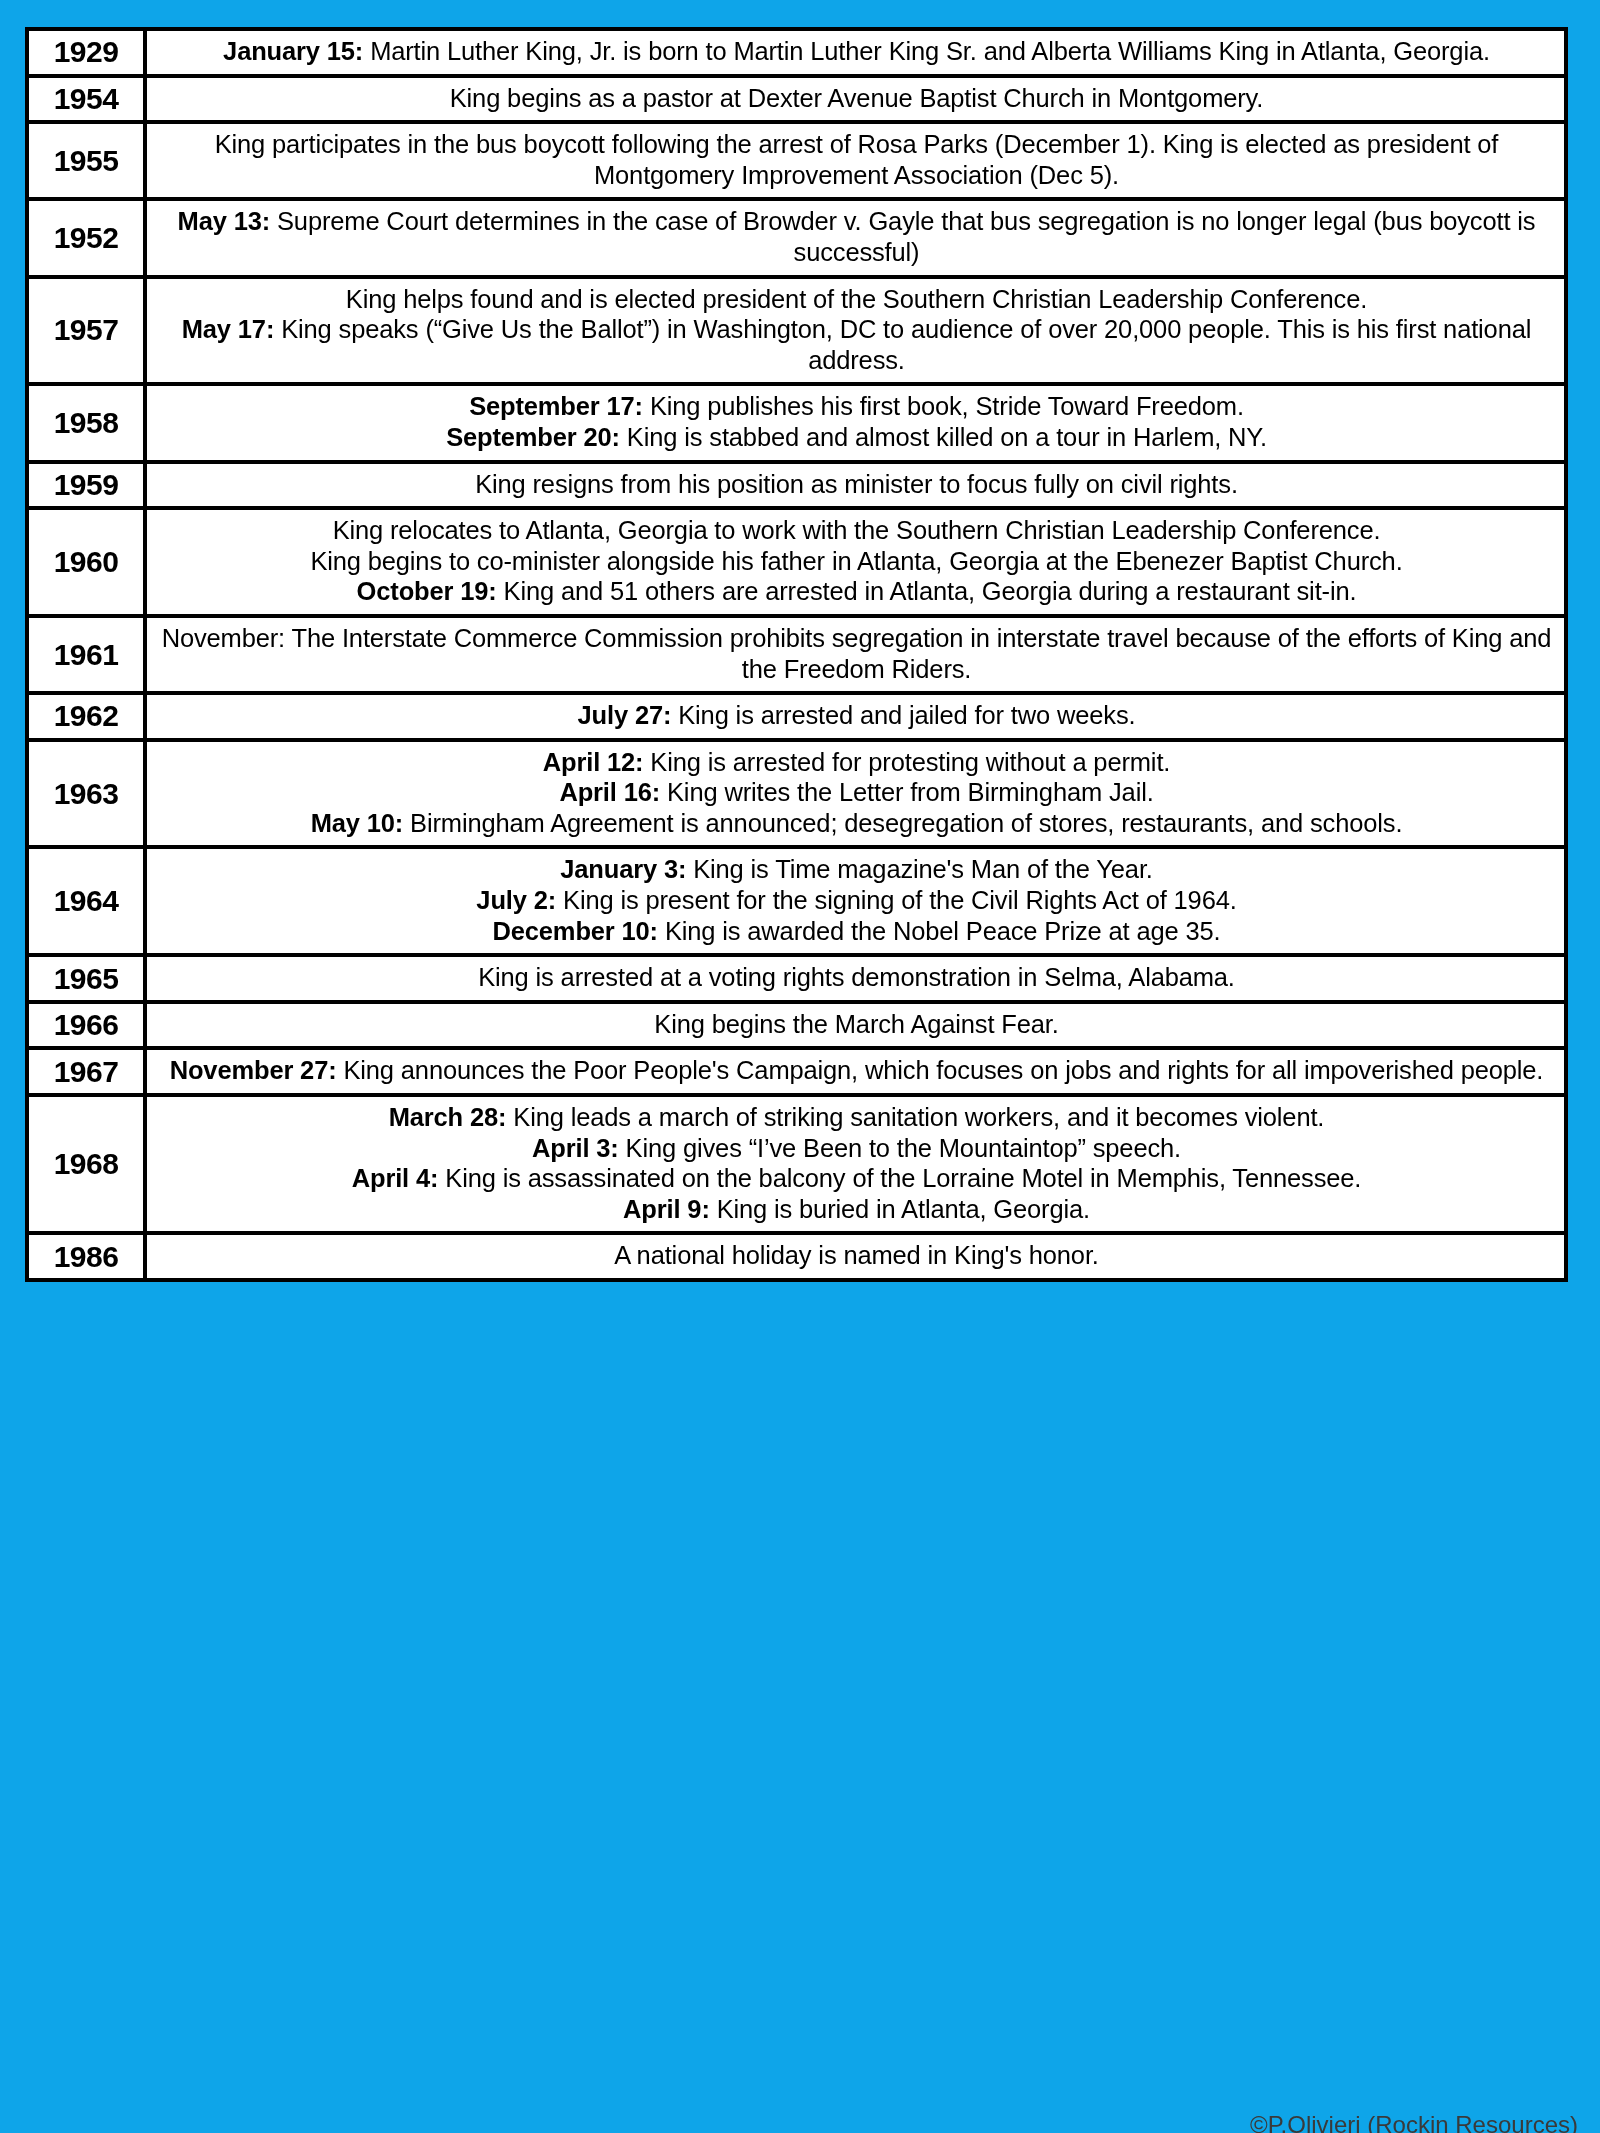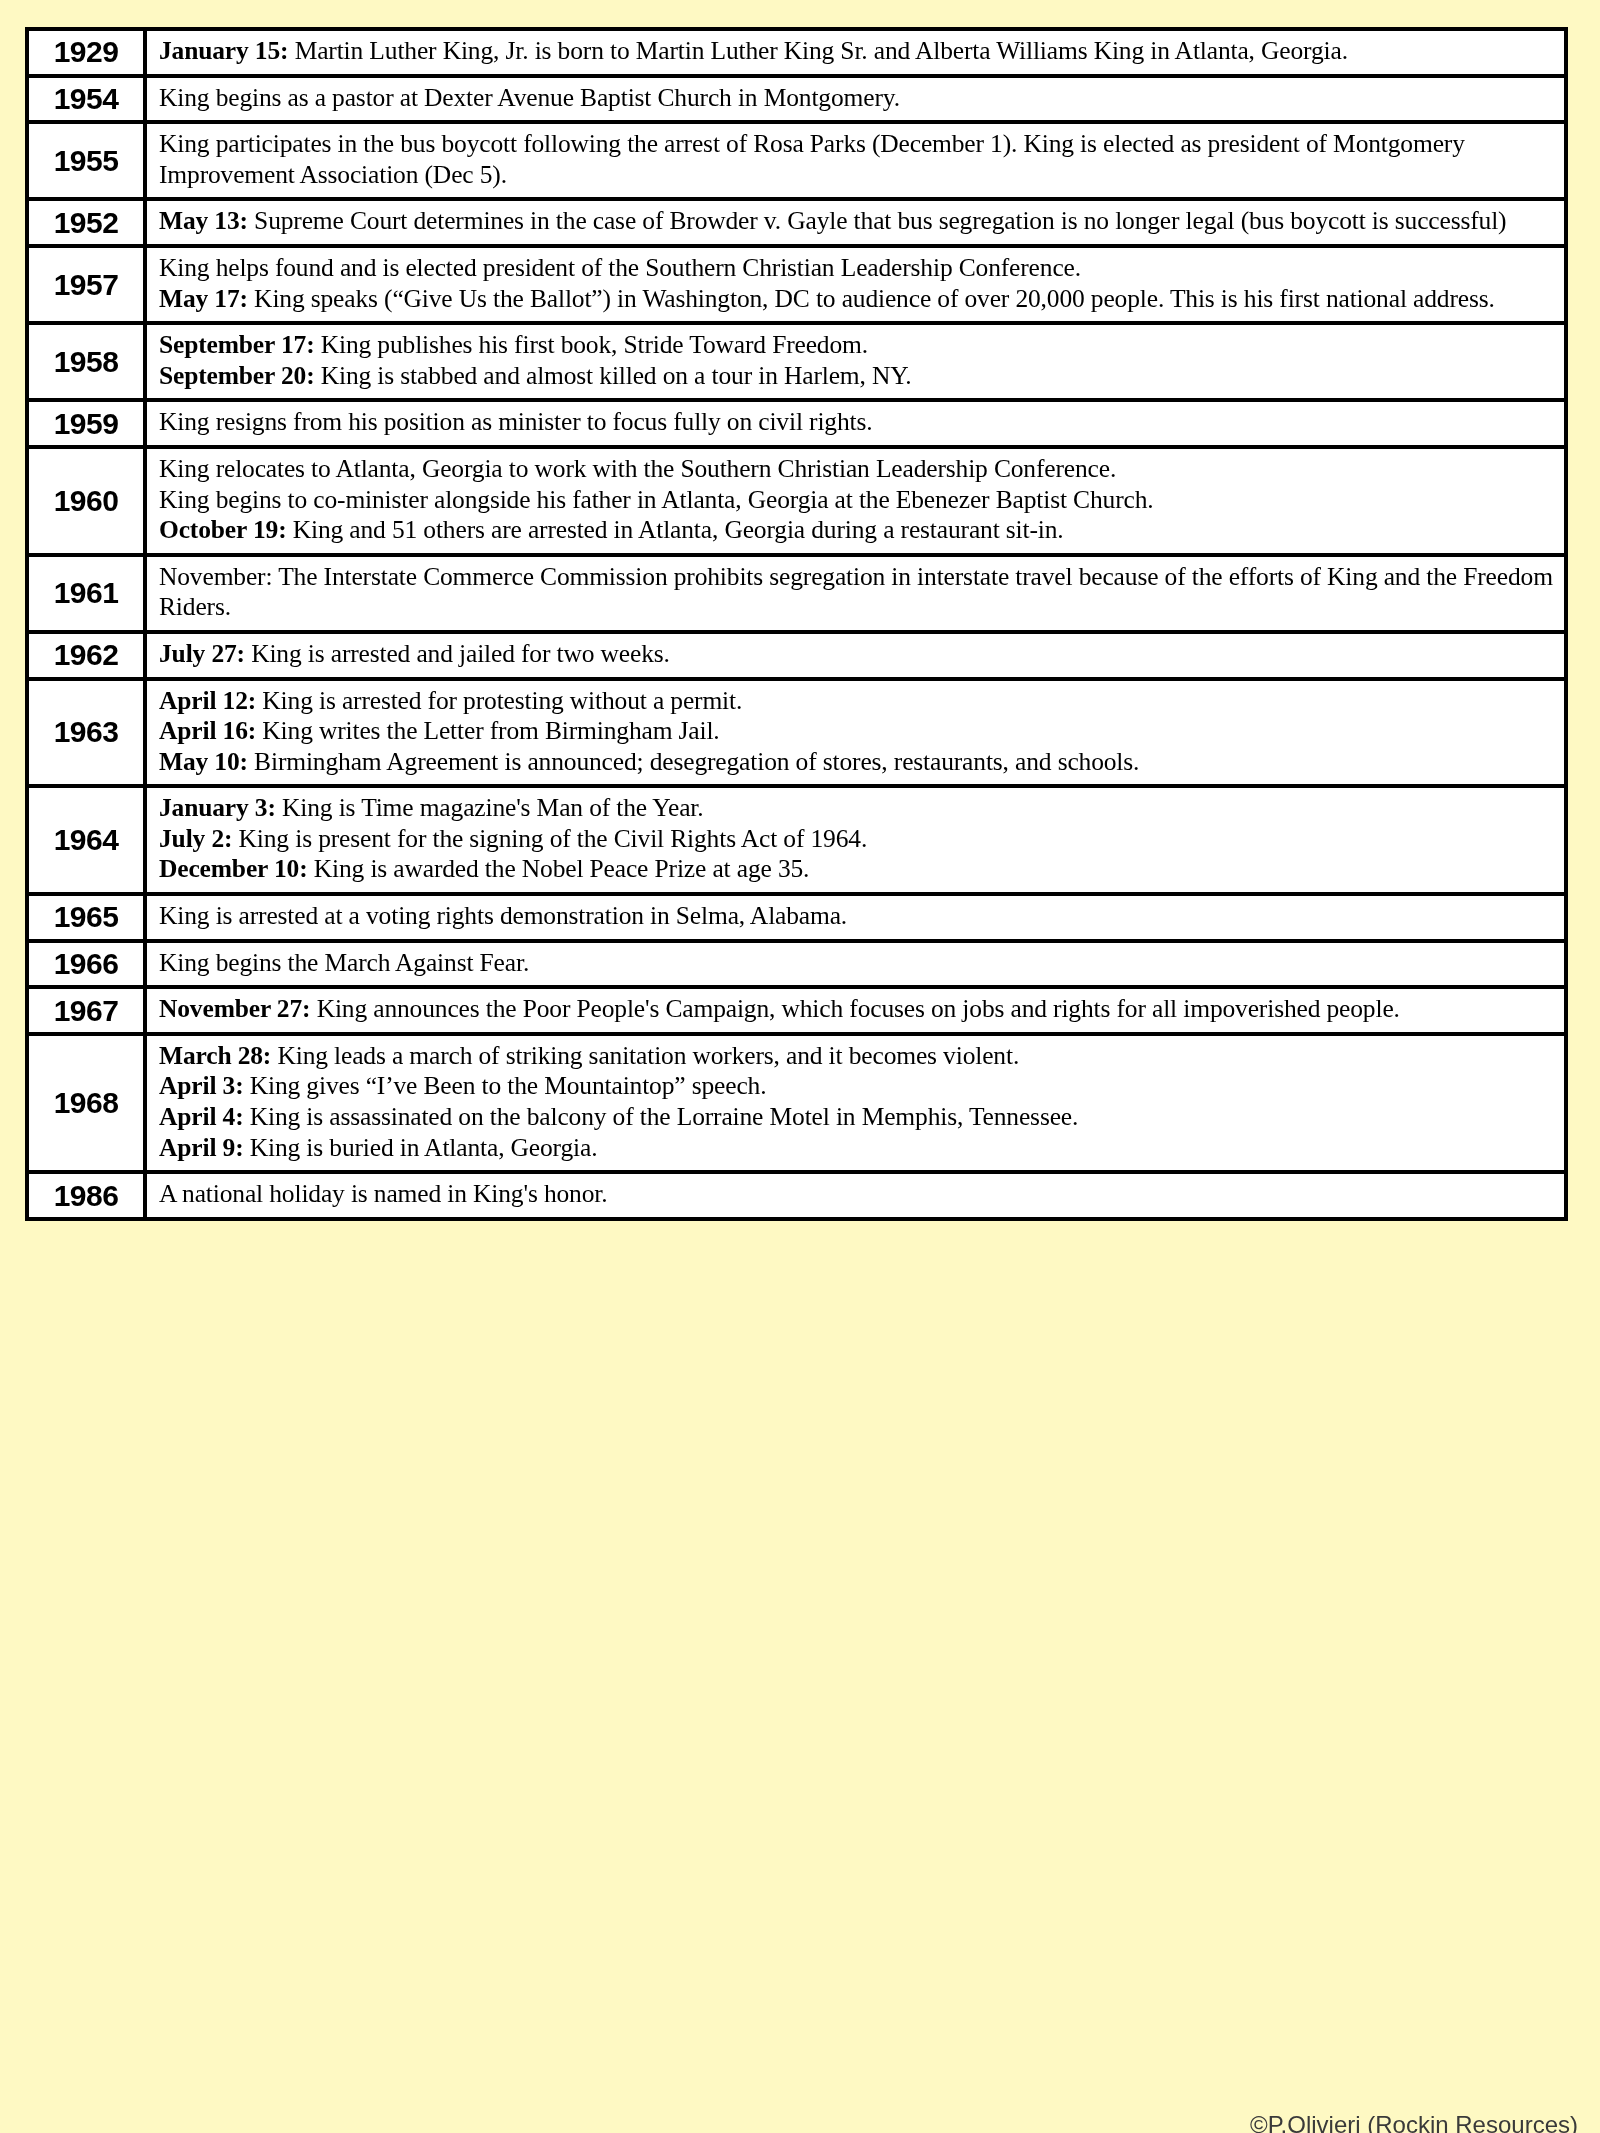--- a/index.html
+++ b/index.html
@@ -15,21 +15,21 @@
     overflow: hidden;
     position: relative;
   }
 
   .page {
     position: absolute;
     left: 0;
     top: 0;
     width: 1600px;
     height: 2133px;
-    background: #fef9c3;
+    background: #0ea5e9;
   }
 
   .timeline-table {
     position: absolute;
     left: 25px;
     top: 27px;
     width: 1543px;
     border-collapse: collapse;
     table-layout: fixed;
   }
@@ -47,23 +47,22 @@
     font-size: 30px;
     letter-spacing: -0.5px;
     padding: 2px 0 2px 0;
     font-family: "Liberation Sans", sans-serif;
   }
 
   .event-cell {
     padding: 5px 10px 7px 12px;
     font-size: 25.5px;
     line-height: 1.20;
-    text-align: left;
+    text-align: center;
     letter-spacing: -0.15px;
-    font-family: Liberation Serif, serif;
   }
 
   .event-line {
     display: block;
     white-space: normal;
   }
 
   .event-line b {
     font-weight: bold;
   }

